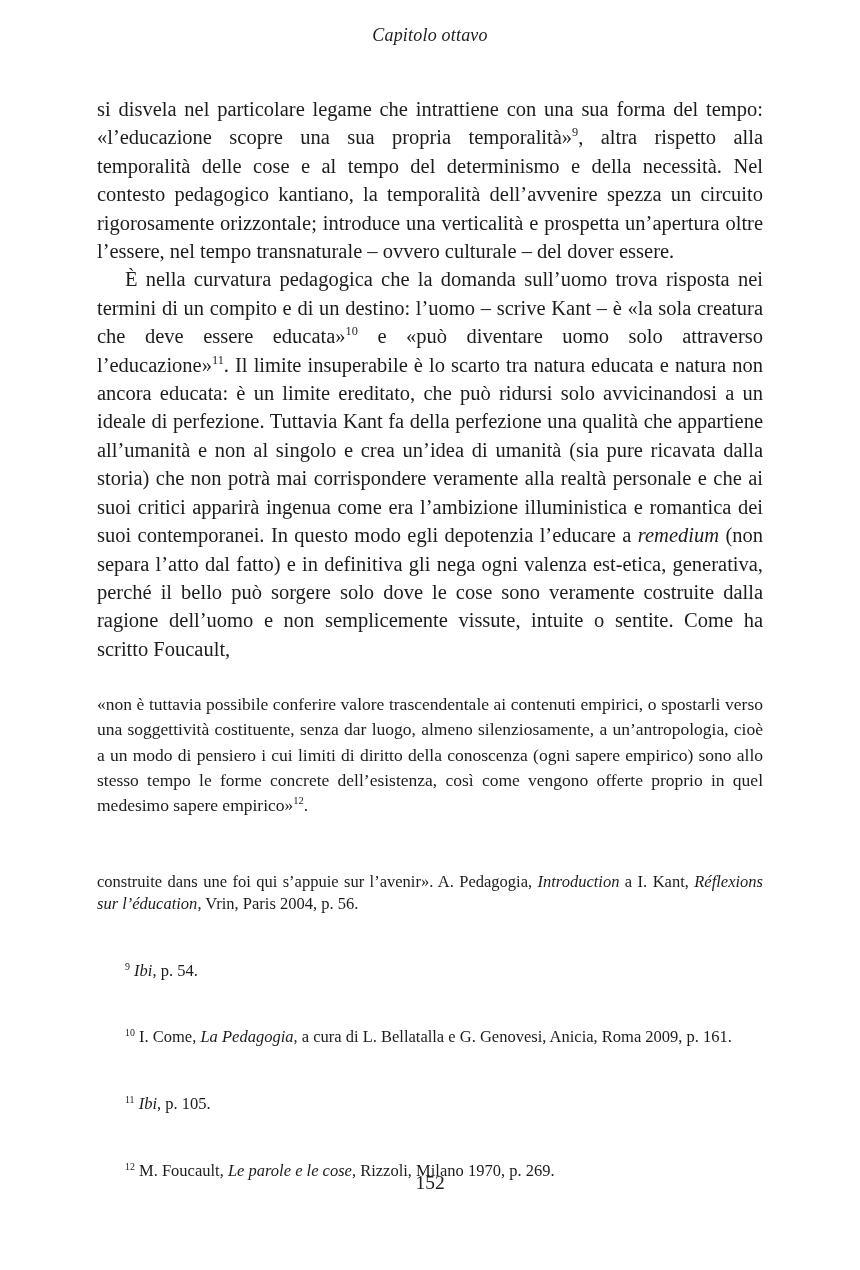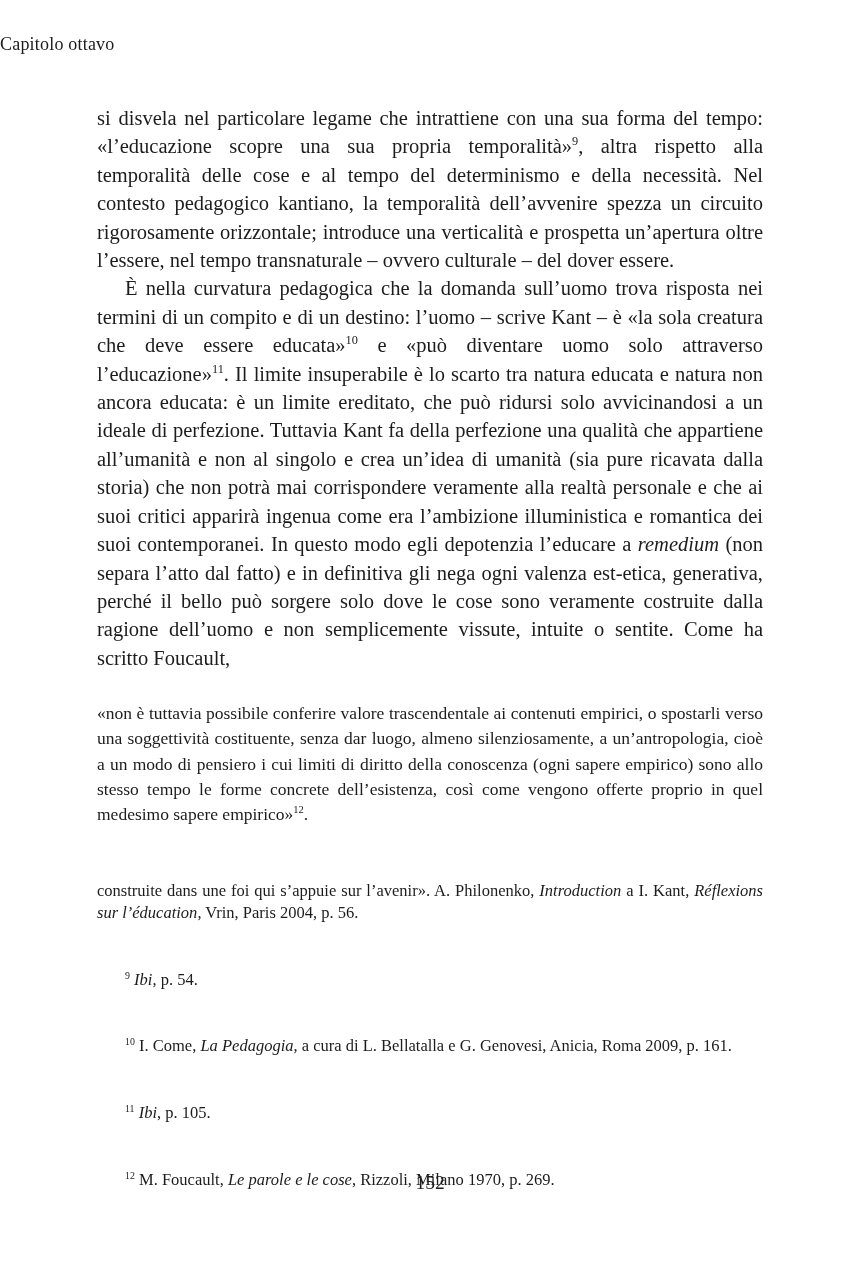--- a/index.html
+++ b/index.html
@@ -8,23 +8,25 @@
     position: relative;
     width: 860px;
     height: 1270px;
     margin: 0 auto;
     background: #ffffff;
     color: #1c1c1c;
     font-family: "Liberation Serif", "DejaVu Serif", serif;
     overflow: hidden;
   }
   .running-header {
-    padding-top: 34px;
+    padding-top: 25px;
+    text-align: center;
     font-size: 18px;
     letter-spacing: 0.2px;
+    font-style: italic;
   }
   .text-block {
     margin: 49px 97px 0 97px;
   }
   .para {
     font-size: 20.5px;
     line-height: 28.4px;
     text-align: justify;
   }
   .para.indent { text-indent: 28px; }
@@ -65,21 +67,21 @@
   <div class="running-header">Capitolo ottavo</div>
 
   <div class="text-block">
     <p class="para"><span>si disvela nel particolare legame che intrattiene con una sua forma del tempo: «l’educazione scopre una sua propria temporalità»</span><sup>9</sup><span>, altra rispetto alla temporalità delle cose e al tempo del determinismo e della necessità. Nel contesto pedagogico kantiano, la temporalità dell’avvenire spezza un circuito rigorosamente orizzontale; introduce una verticalità e prospetta un’apertura oltre l’essere, nel tempo transnaturale – ovvero culturale – del dover essere.</span></p>
     <p class="para indent"><span>È nella curvatura pedagogica che la domanda sull’uomo trova risposta nei termini di un compito e di un destino: l’uomo – scrive Kant – è «la sola creatura che deve essere educata»</span><sup>10</sup><span> e «può diventare uomo solo attraverso l’educazione»</span><sup>11</sup><span>. Il limite insuperabile è lo scarto tra natura educata e natura non ancora educata: è un limite ereditato, che può ridursi solo avvicinandosi a un ideale di perfezione. Tuttavia Kant fa della perfezione una qualità che appartiene all’umanità e non al singolo e crea un’idea di umanità (sia pure ricavata dalla storia) che non potrà mai corrispondere veramente alla realtà personale e che ai suoi critici apparirà ingenua come era l’ambizione illuministica e romantica dei suoi contemporanei. In questo modo egli depotenzia l’educare a </span><em>remedium</em><span> (non separa l’atto dal fatto) e in definitiva gli nega ogni valenza est-etica, generativa, perché il bello può sorgere solo dove le cose sono veramente costruite dalla ragione dell’uomo e non semplicemente vissute, intuite o sentite. Come ha scritto Foucault,</span></p>
   </div>
 
   <div class="block-quote"><span>«non è tuttavia possibile conferire valore trascendentale ai contenuti empirici, o spostarli verso una soggettività costituente, senza dar luogo, almeno silenziosamente, a un’antropologia, cioè a un modo di pensiero i cui limiti di diritto della conoscenza (ogni sapere empirico) sono allo stesso tempo le forme concrete dell’esistenza, così come vengono offerte proprio in quel medesimo sapere empirico»</span><sup>12</sup><span>.</span></div>
 
   <div class="footnotes">
-    <p class="footnote"><span>construite dans une foi qui s’appuie sur l’avenir». A. Philonenko, </span><em>Introduction</em><span> a I. Kant, </span><em>Réflexions sur l’éducation</em><span>, Vrin, Paris 2004, p. 56.</span></p>
+    <p class="footnote"><span>construite dans une foi qui s’appuie sur l’avenir». A. Pedagogia, </span><em>Introduction</em><span> a I. Kant, </span><em>Réflexions sur l’éducation</em><span>, Vrin, Paris 2004, p. 56.</span></p>
     <p class="footnote indent"><sup>9</sup><span> </span><em>Ibi</em><span>, p. 54.</span></p>
     <p class="footnote indent"><sup>10</sup><span> I. Come, </span><em>La Pedagogia</em><span>, a cura di L. Bellatalla e G. Genovesi, Anicia, Roma 2009, p. 161.</span></p>
     <p class="footnote indent"><sup>11</sup><span> </span><em>Ibi</em><span>, p. 105.</span></p>
     <p class="footnote indent"><sup>12</sup><span> M. Foucault, </span><em>Le parole e le cose</em><span>, Rizzoli, Milano 1970, p. 269.</span></p>
   </div>
 
   <div class="page-number">152</div>
 
 </div>
 

